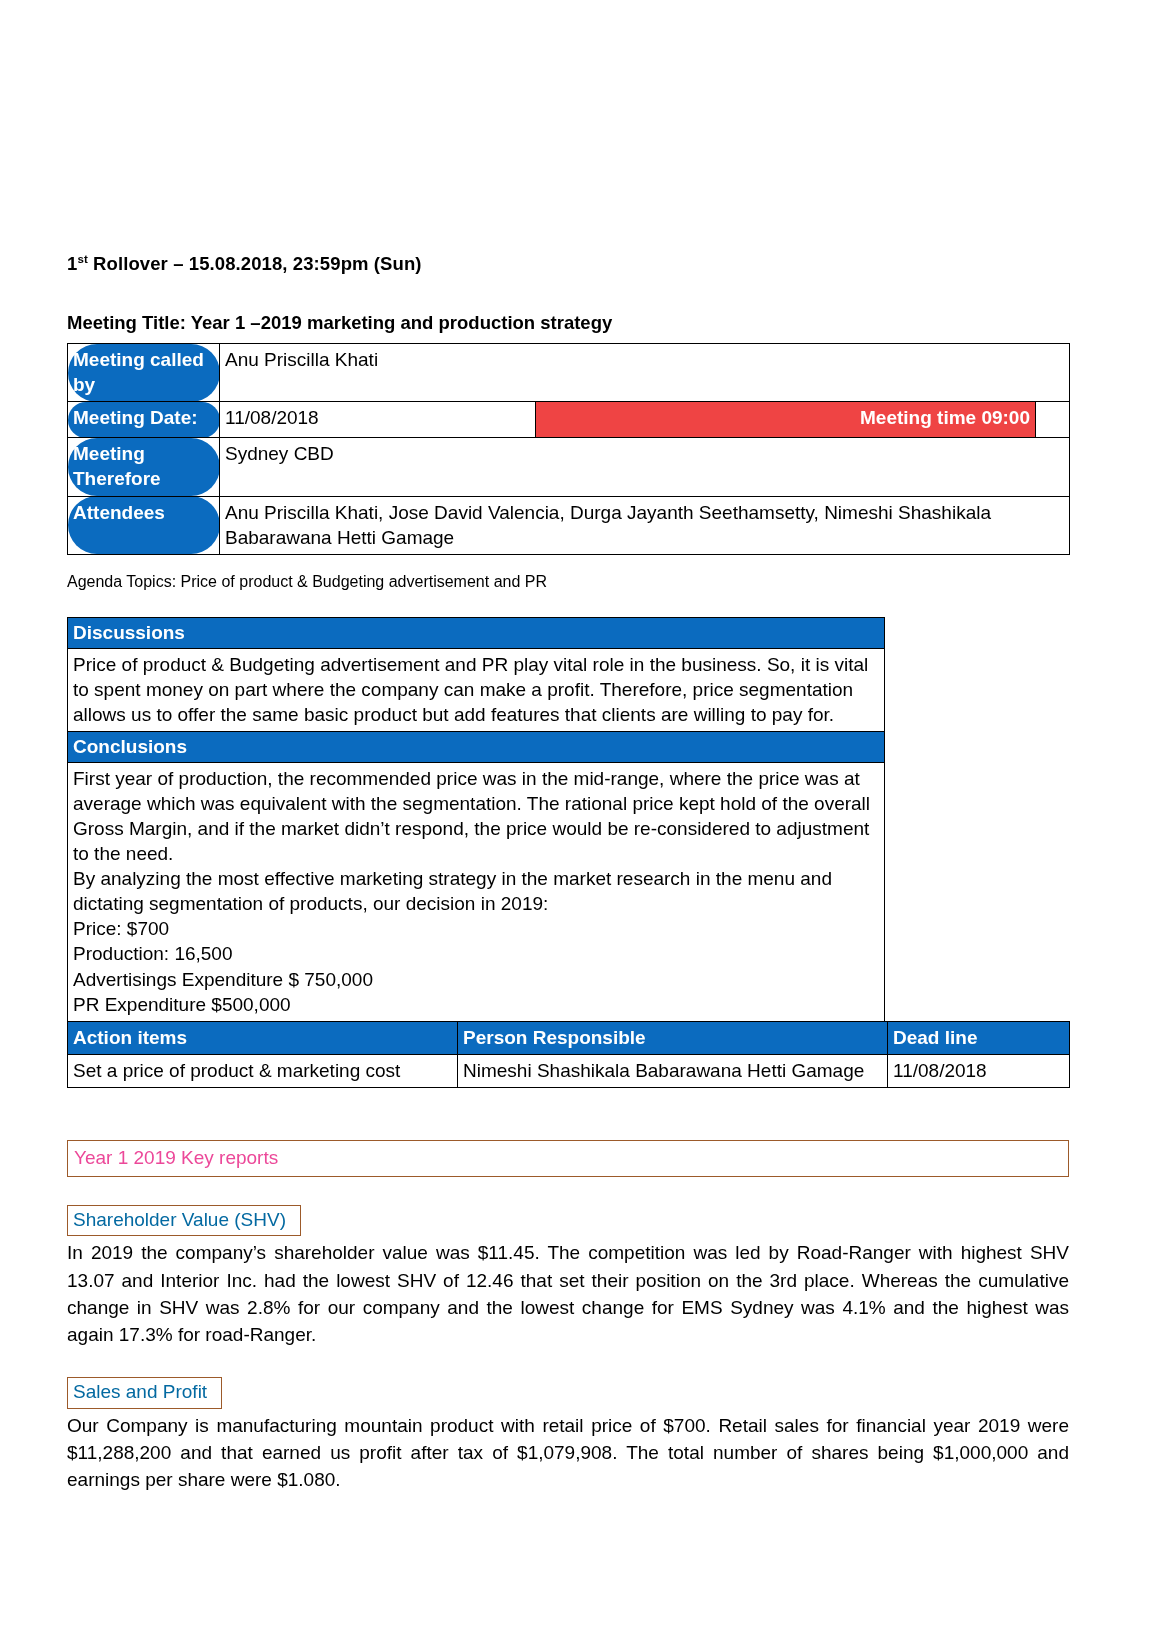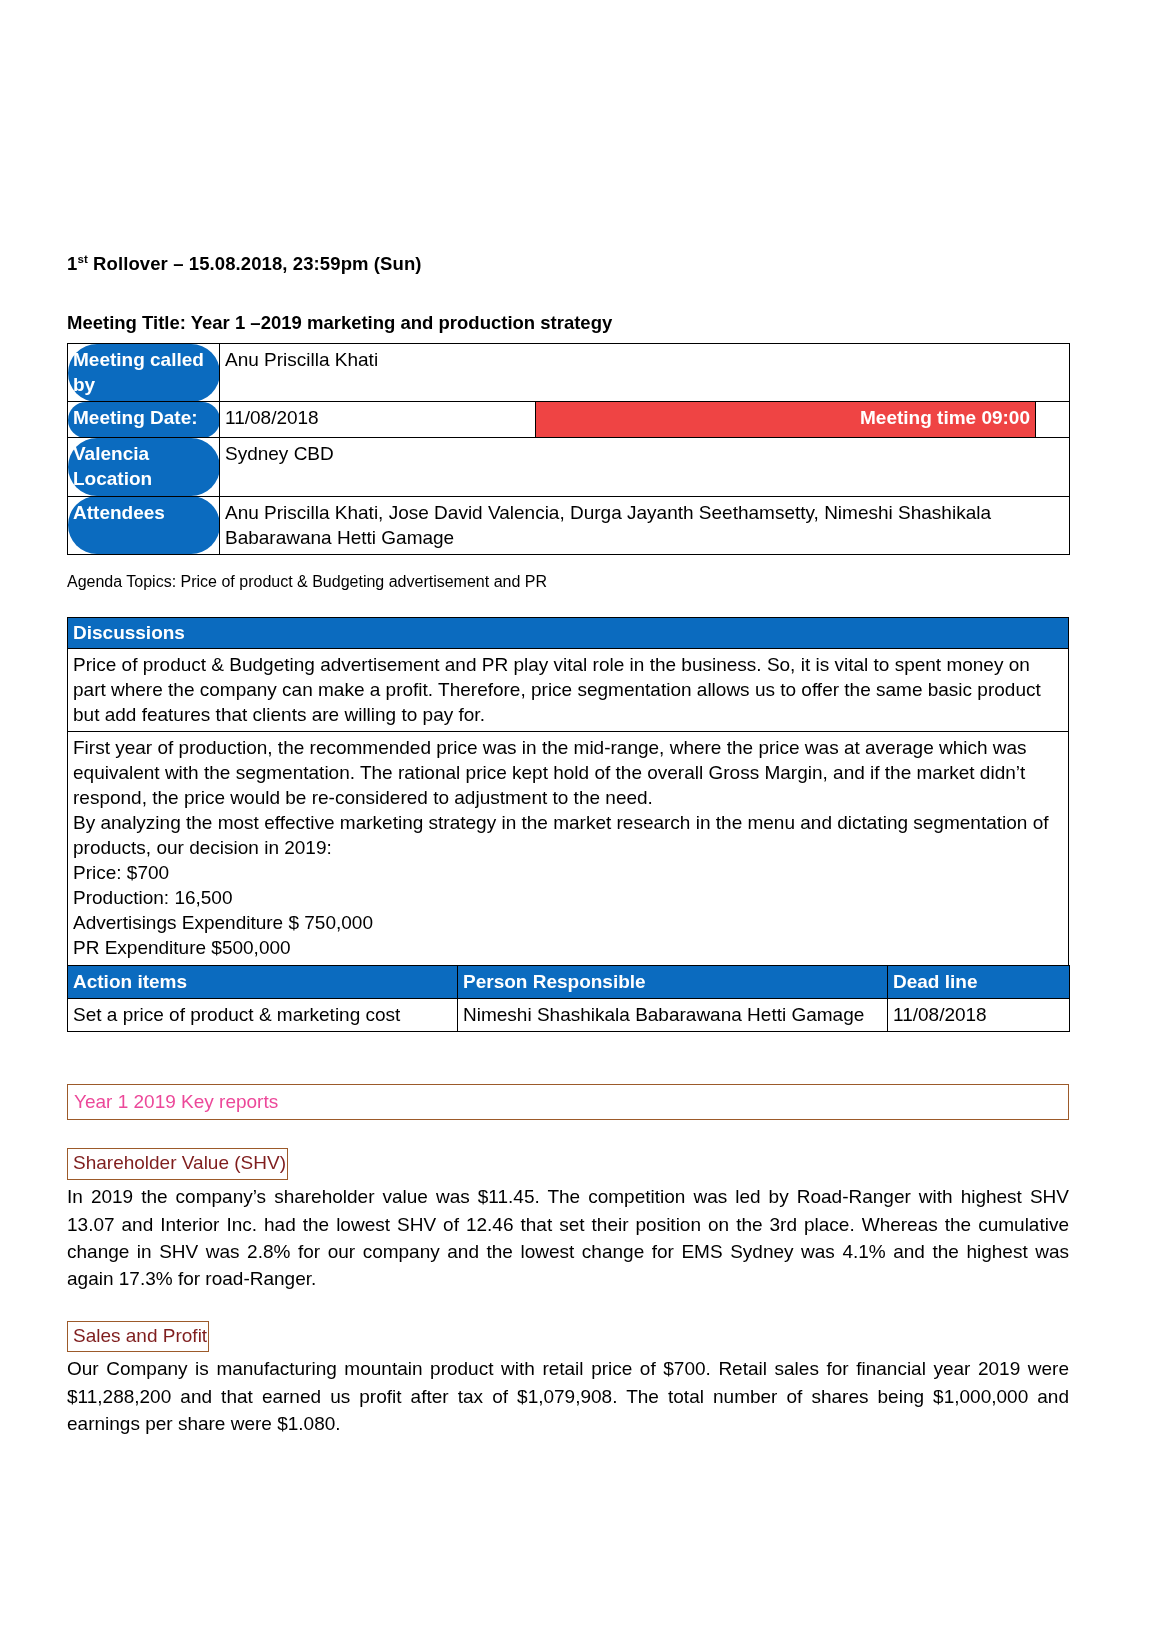--- a/index.html
+++ b/index.html
@@ -46,21 +46,21 @@
     font-size: 18.5px;
     font-weight: bold;
     margin: 0 0 9px 0;
     line-height: 1.25;
     padding-right: 60px;
   }
 
   
   table.doc-tbl {
     border-collapse: collapse;
-    width: 1002px;
+    width: 818px;
     table-layout: fixed;
   }
   table.doc-tbl td {
     border: 1.2px solid #000000;
     vertical-align: top;
     padding: 3px 5px 4px 5px;
     font-size: 19px;
     line-height: 1.32;
   }
   .blue {
@@ -128,24 +128,24 @@
     font-size: 19px;
     line-height: 1.25;
     width: 1002px;
     box-sizing: border-box;
   }
 
   .sub-head-wrap { margin-top: 28px; }
   .sub-head {
     display: inline-block;
     border: 1.2px solid #9C5A2A;
-    color: #7f1d1d;
+    color: #0369a1;
     font-size: 19px;
     line-height: 1.2;
-    padding: 3px 1px 4px 5px;
+    padding: 3px 14px 4px 5px;
   }
 
   .body-para {
     font-size: 19px;
     line-height: 1.44;
     text-align: justify;
     margin: 4px 0 0 0;
     width: 1002px;
   }
   .body-para.tight { margin-top: 3px; }
@@ -172,39 +172,42 @@
           <td class="blue cell-label r-tall">Meeting called by</td>
           <td class="plain r-tall" colspan="3">Anu Priscilla Khati</td>
         </tr>
         <tr>
           <td class="blue cell-label">Meeting Date:</td>
           <td class="plain">11/08/2018</td>
           <td class="blue-center">Meeting time 09:00</td>
           <td class="plain"></td>
         </tr>
         <tr>
-          <td class="blue cell-label r-tall">Valencia Location</td>
+          <td class="blue cell-label r-tall">Meeting Therefore</td>
           <td class="plain r-tall" colspan="3">Sydney CBD</td>
         </tr>
         <tr>
           <td class="blue cell-label r-tall">Attendees</td>
           <td class="plain r-tall" colspan="3">Anu Priscilla Khati, Jose David Valencia,  Durga Jayanth Seethamsetty, Nimeshi Shashikala Babarawana Hetti Gamage</td>
         </tr>
       </tbody>
     </table>
 
     <div class="agenda-line">Agenda Topics: Price of product &amp; Budgeting advertisement and PR</div>
 
     <table class="doc-tbl disc-tbl">
       <tbody>
         <tr>
           <td class="disc-head">Discussions</td>
         </tr>
         <tr>
           <td class="disc-body">Price of product &amp; Budgeting advertisement and PR play vital role in the business. So, it is vital to spent money on part where the company can make a profit. Therefore, price segmentation allows us to offer the same basic product but add features that clients are willing to pay for.</td>
+        </tr>
+        <tr>
+          <td class="disc-head">Conclusions</td>
         </tr>
         <tr>
           <td class="disc-body">
             <p> First year of production, the recommended price was in the mid-range, where the price was at average which was equivalent with the segmentation. The rational price kept hold of the overall Gross Margin, and if the market didn’t respond, the price would be re-considered to adjustment to the need.</p>
             <p>By analyzing the most effective marketing strategy in the market research in the menu and dictating segmentation of products, our decision in 2019:</p>
             <p>Price: $700</p>
             <p>Production: 16,500</p>
             <p>Advertisings Expenditure $ 750,000</p>
             <p>PR Expenditure $500,000</p>
           </td>

